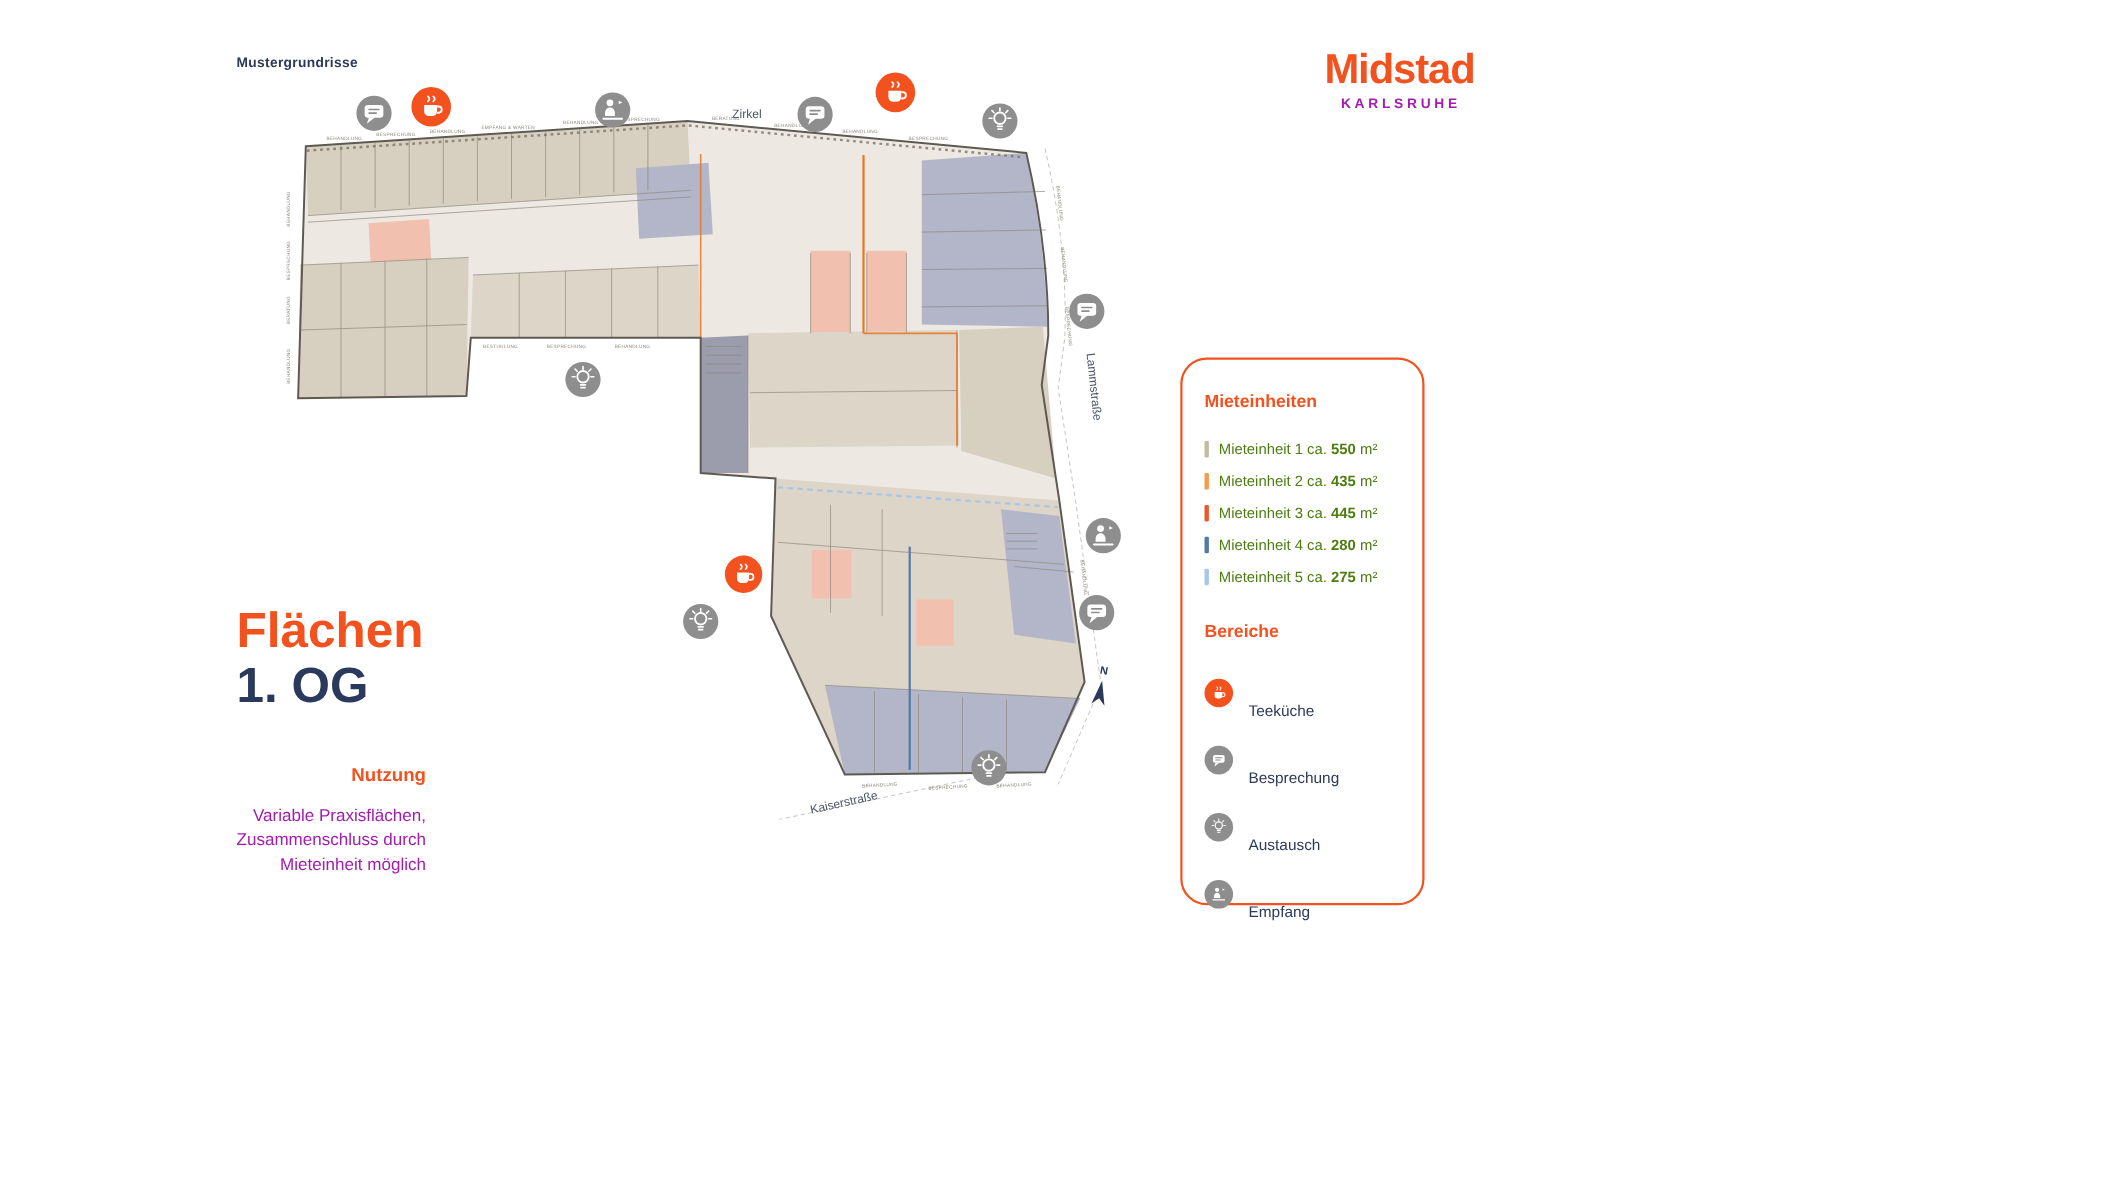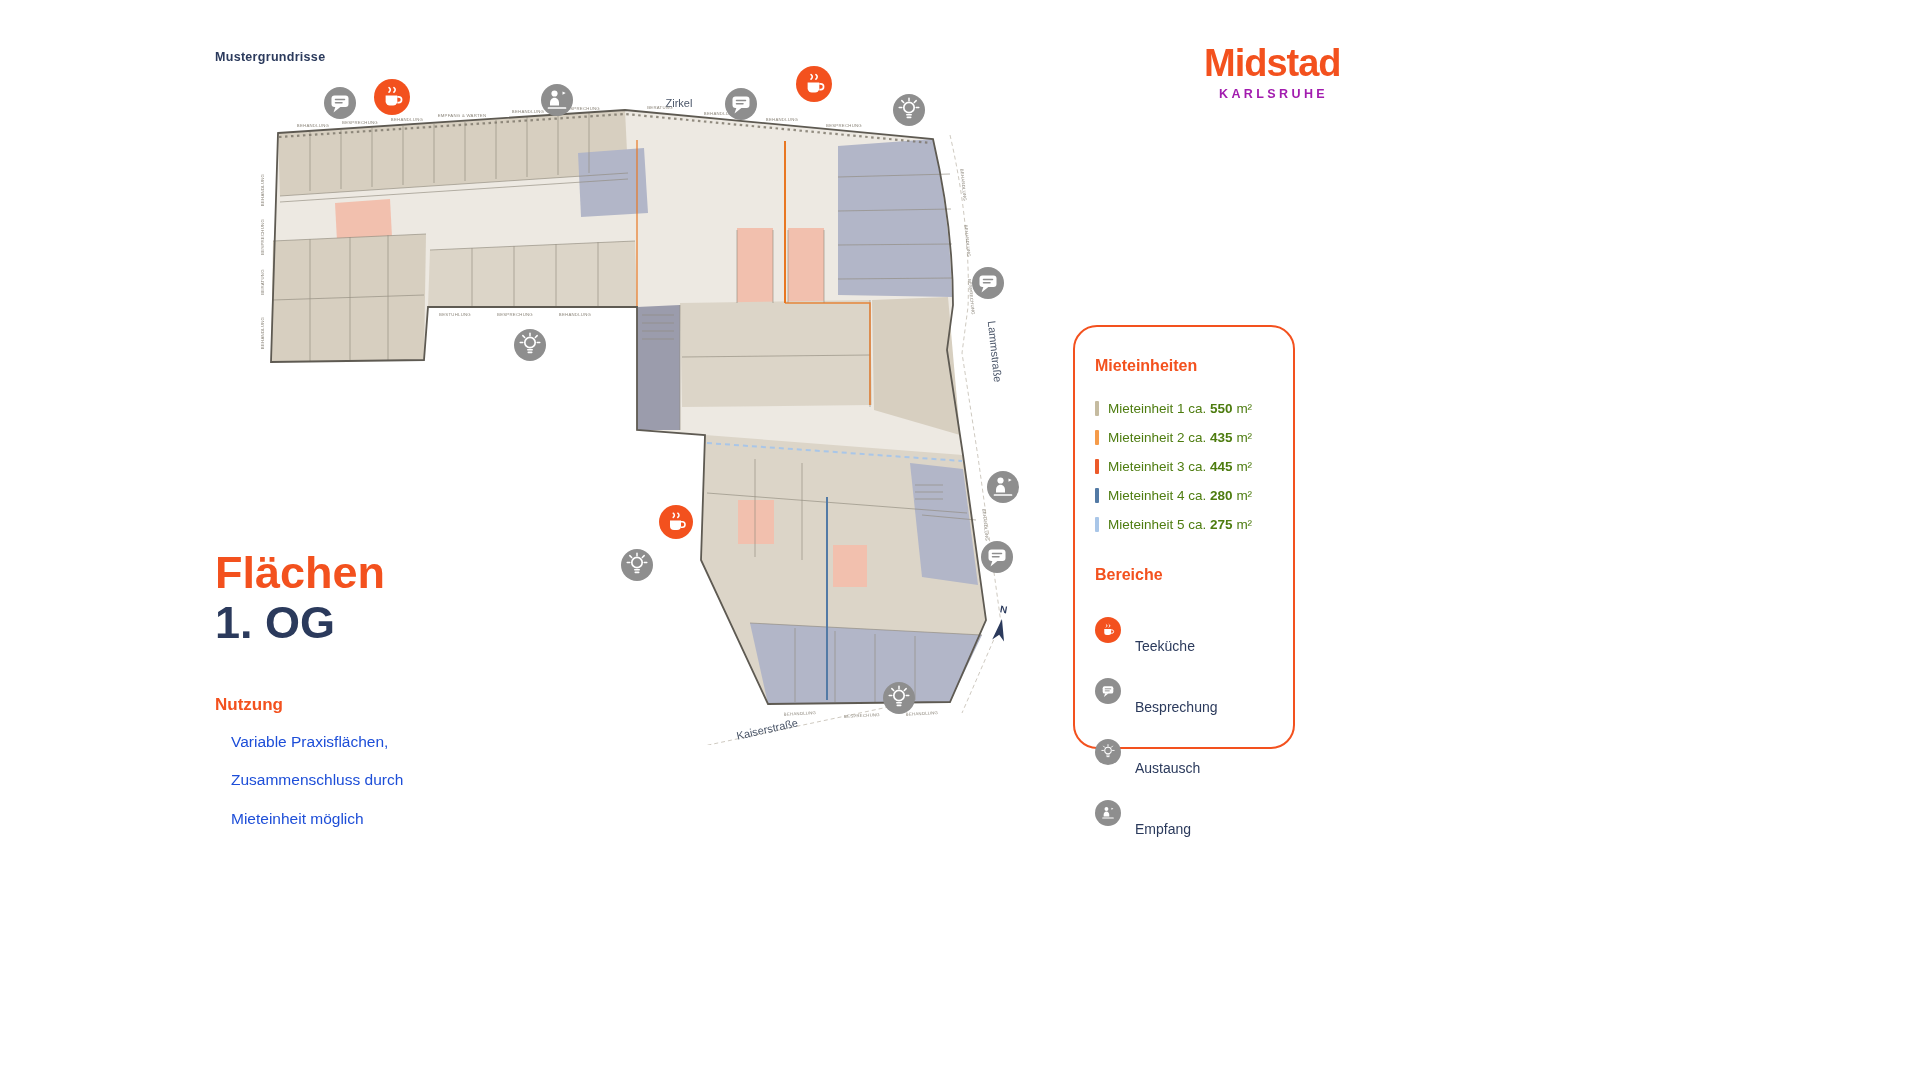--- a/index.html
+++ b/index.html
@@ -21,26 +21,26 @@
   .micro{font-size:4.3px;fill:#8B857A;letter-spacing:.25px;}
   .north{font-size:10px;font-weight:bold;fill:#2B3A5C;}
 
   
   .title-block{position:absolute;left:215px;top:548px;line-height:1.1;}
   .title-1{font-size:45px;font-weight:bold;color:#F3511E;}
   .title-2{font-size:45px;font-weight:bold;color:#2B3A5C;}
 
   
   .cols{position:absolute;left:215px;top:695px;display:flex;gap:45px;}
-  .col{min-width:170px;}
+  .col{min-width:170px;text-align:right;}
   .col h4{font-size:17px;font-weight:bold;color:#F3511E;margin:0 0 16px;}
-  .col p{font-size:15.5px;line-height:1.45;margin:16px;color:#1d4ed8;}
-
-  
-  .panel{position:absolute;left:1073px;top:325px;width:222px;height:424px;box-sizing:border-box;
+  .col p{font-size:15.5px;line-height:1.45;margin:0;color:#a21caf;}
+
+  
+  .panel{position:absolute;left:1073px;top:325px;width:222px;height:498px;box-sizing:border-box;
          border:2px solid #F3511E;border-radius:24px;padding:30px 20px;background:#fff;}
   .panel h3{font-size:16px;font-weight:bold;color:#F3511E;margin:0 0 26px;}
   .panel h3.bereiche{margin:34px 0 22px;}
   .units,.areas{list-style:none;margin:0;padding:0;}
   .unit-row{display:flex;align-items:center;margin-bottom:14px;font-size:13.5px;color:#4d7c0f;white-space:nowrap;}
   .unit-bar{display:inline-block;width:4px;height:15px;margin-right:9px;border-radius:1px;flex:0 0 auto;}
   .unit-text b{font-weight:bold;}
   .area-row{display:flex;align-items:center;margin-bottom:13px;}
   .badge{width:26px;height:26px;border-radius:50%;display:flex;align-items:center;justify-content:center;
          margin-right:14px;flex:0 0 auto;}

